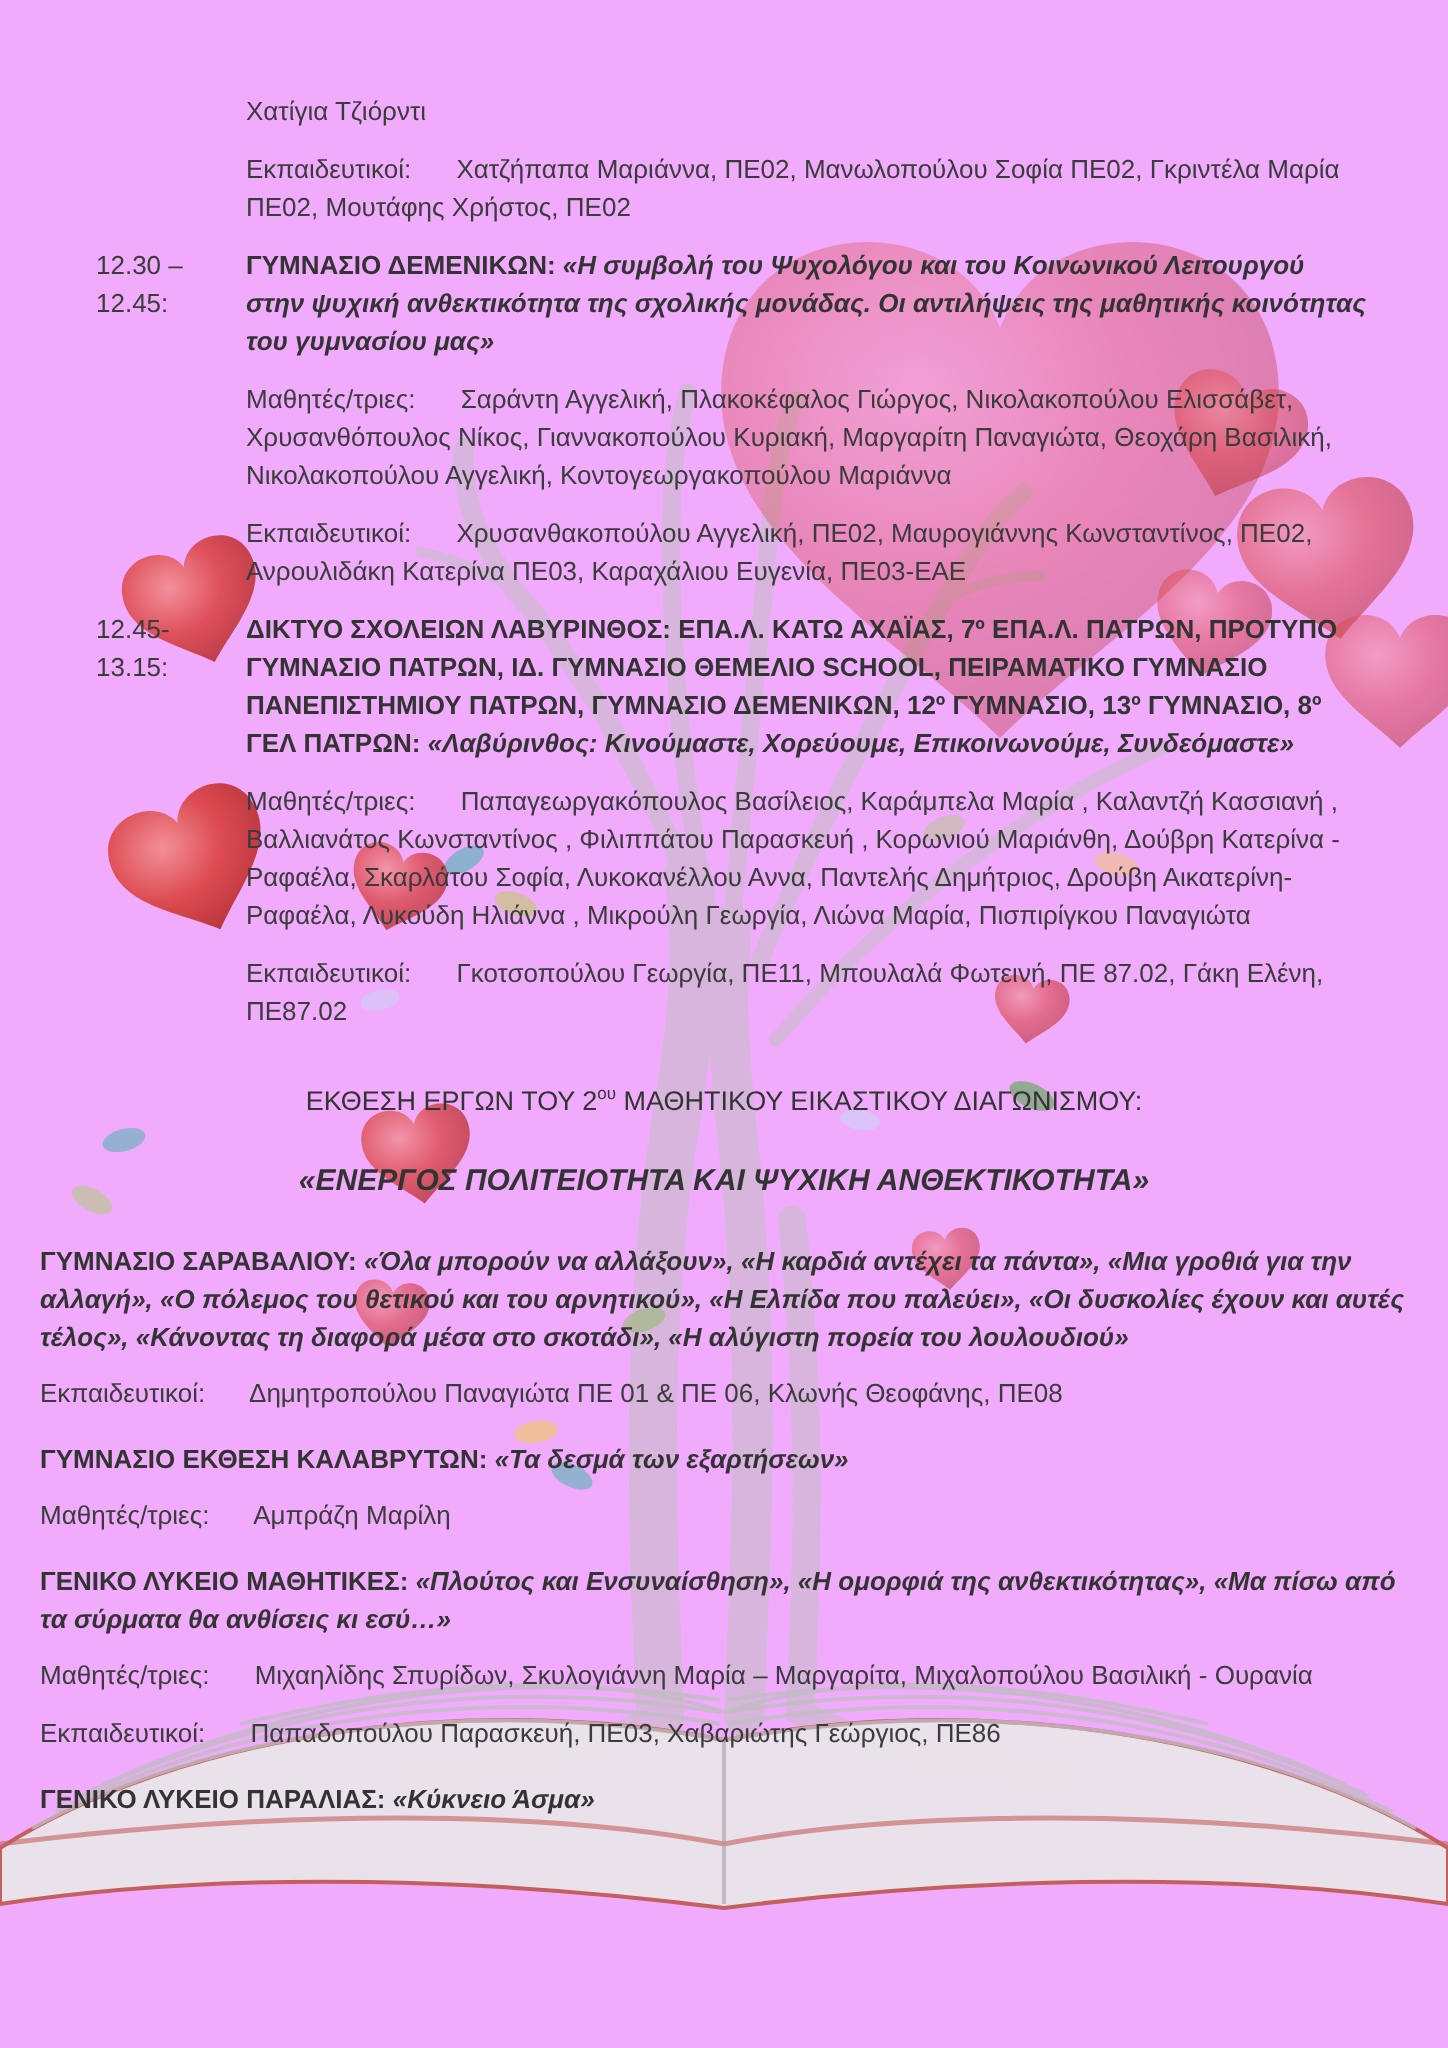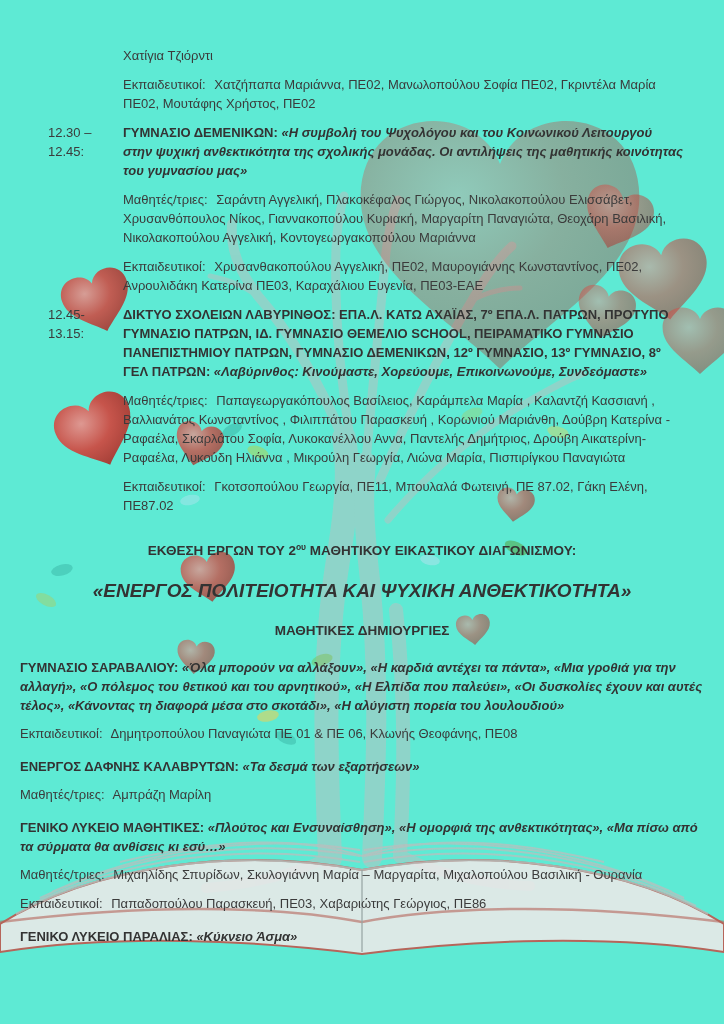--- a/index.html
+++ b/index.html
@@ -1,34 +1,34 @@
 <!DOCTYPE html>
 <html><head>
 <meta charset="utf-8">
 <style>
   html,body{margin:0;padding:0;background:#9a9a9a;}
   .page{
     position:relative;width:724px;height:1024px;margin:0 auto;
-    background:#5eead4;overflow:hidden;
+    background:#f0abfc;overflow:hidden;
     font-family:"Liberation Sans","DejaVu Sans",sans-serif;
     color:#3b3b3b;font-size:13px;line-height:19px;
   }
   .bg-art{position:absolute;top:0;left:0;z-index:0;}
   .content{position:relative;z-index:1;padding-top:46px;}
   .content p{margin:0 0 10px 0;}
   .intro{margin-left:123px;margin-right:36px;}
   .t-row{display:flex;}
   .t-time{flex:0 0 123px;padding-left:48px;box-sizing:border-box;}
   .t-body{flex:1 1 auto;padding-right:40px;}
   .school{font-weight:bold;color:#333;}
   .wtitle{font-weight:bold;font-style:italic;color:#333;}
-  .lbl{margin-right:5px;}
-  .h-main{font-weight:bold;text-align:center;font-size:13.5px;margin:16px 40px 21px;color:#333;}
+  .lbl{margin-right:19px;}
+  .h-main{font-weight:normal;text-align:center;font-size:13.5px;margin:16px 40px 21px;color:#333;}
   .h-main sup{font-size:8.5px;line-height:0;}
-  .h-sub{font-weight:bold;font-style:italic;text-align:center;font-size:19px;margin:0 40px 21px;color:#333;}
+  .h-sub{font-weight:bold;font-style:italic;text-align:center;font-size:15px;margin:0 40px 21px;color:#333;}
   .h-sub2{font-weight:bold;text-align:center;font-size:13.5px;margin:0 40px 18px;color:#333;}
   .entry{margin:14px 16px 0 20px;}
   .entry:first-of-type{margin-top:0;}
   .entry p{margin:0 0 10px 0;}
   .entry .school-line{margin-bottom:9px;}
 </style>
 </head>
 <body>
 
 <div class="page">
@@ -129,29 +129,28 @@
       <div class="t-time">12.45- 13.15:</div>
       <div class="t-body">
         <p class="school-line"><span class="school">ΔΙΚΤΥΟ ΣΧΟΛΕΙΩΝ ΛΑΒΥΡΙΝΘΟΣ:  ΕΠΑ.Λ. ΚΑΤΩ ΑΧΑΪΑΣ, 7º ΕΠΑ.Λ. ΠΑΤΡΩΝ, ΠΡΟΤΥΠΟ ΓΥΜΝΑΣΙΟ ΠΑΤΡΩΝ, ΙΔ. ΓΥΜΝΑΣΙΟ ΘΕΜΕΛΙΟ SCHOOL, ΠΕΙΡΑΜΑΤΙΚΟ ΓΥΜΝΑΣΙΟ ΠΑΝΕΠΙΣΤΗΜΙΟΥ ΠΑΤΡΩΝ, ΓΥΜΝΑΣΙΟ ΔΕΜΕΝΙΚΩΝ, 12º ΓΥΜΝΑΣΙΟ, 13º ΓΥΜΝΑΣΙΟ, 8º ΓΕΛ ΠΑΤΡΩΝ:</span> <span class="wtitle">«Λαβύρινθος: Κινούμαστε, Χορεύουμε, Επικοινωνούμε, Συνδεόμαστε»</span></p>
         <p><span class="lbl">Μαθητές/τριες:</span> <span>Παπαγεωργακόπουλος Βασίλειος, Καράμπελα Μαρία , Καλαντζή Κασσιανή , Βαλλιανάτος Κωνσταντίνος , Φιλιππάτου Παρασκευή , Κορωνιού Μαριάνθη, Δούβρη Κατερίνα - Ραφαέλα, Σκαρλάτου Σοφία, Λυκοκανέλλου Αννα, Παντελής Δημήτριος, Δρούβη Αικατερίνη-Ραφαέλα, Λυκούδη Ηλιάννα , Μικρούλη Γεωργία, Λιώνα Μαρία, Πισπιρίγκου Παναγιώτα</span></p>
         <p><span class="lbl">Εκπαιδευτικοί:</span> <span>Γκοτσοπούλου Γεωργία, ΠΕ11, Μπουλαλά Φωτεινή, ΠΕ 87.02, Γάκη Ελένη, ΠΕ87.02</span></p>
       </div>
     </div>
 
     <div class="h-main"><span>ΕΚΘΕΣΗ ΕΡΓΩΝ ΤΟΥ 2</span><sup>ου</sup><span> ΜΑΘΗΤΙΚΟΥ ΕΙΚΑΣΤΙΚΟΥ ΔΙΑΓΩΝΙΣΜΟΥ:</span></div>
     <div class="h-sub">«ΕΝΕΡΓΟΣ ΠΟΛΙΤΕΙΟΤΗΤΑ ΚΑΙ ΨΥΧΙΚΗ ΑΝΘΕΚΤΙΚΟΤΗΤΑ»</div>
-    <div class="h-sub2">ΜΑΘΗΤΙΚΕΣ ΔΗΜΙΟΥΡΓΙΕΣ</div>
 
     <div class="entry">
       <p class="school-line"><span class="school">ΓΥΜΝΑΣΙΟ ΣΑΡΑΒΑΛΙΟΥ:</span> <span class="wtitle">«Όλα μπορούν να αλλάξουν», «Η καρδιά αντέχει τα πάντα», «Μια γροθιά για την αλλαγή», «Ο πόλεμος του θετικού και του αρνητικού», «Η Ελπίδα που παλεύει», «Οι δυσκολίες έχουν και αυτές τέλος», «Κάνοντας τη διαφορά μέσα στο σκοτάδι», «Η αλύγιστη πορεία του λουλουδιού»</span></p>
       <p><span class="lbl">Εκπαιδευτικοί:</span> <span>Δημητροπούλου Παναγιώτα ΠΕ 01 &amp; ΠΕ 06, Κλωνής Θεοφάνης, ΠΕ08</span></p>
     </div>
 
     <div class="entry">
-      <p class="school-line"><span class="school">ΕΝΕΡΓΟΣ ΔΑΦΝΗΣ ΚΑΛΑΒΡΥΤΩΝ:</span> <span class="wtitle">«Τα δεσμά των εξαρτήσεων»</span></p>
+      <p class="school-line"><span class="school">ΓΥΜΝΑΣΙΟ ΕΚΘΕΣΗ ΚΑΛΑΒΡΥΤΩΝ:</span> <span class="wtitle">«Τα δεσμά των εξαρτήσεων»</span></p>
       <p><span class="lbl">Μαθητές/τριες:</span> <span>Αμπράζη Μαρίλη</span></p>
     </div>
 
     <div class="entry">
       <p class="school-line"><span class="school">ΓΕΝΙΚΟ ΛΥΚΕΙΟ ΜΑΘΗΤΙΚΕΣ:</span> <span class="wtitle">«Πλούτος και Ενσυναίσθηση», «Η ομορφιά της ανθεκτικότητας», «Μα πίσω από τα σύρματα θα ανθίσεις κι εσύ…»</span></p>
       <p><span class="lbl">Μαθητές/τριες:</span> <span>Μιχαηλίδης Σπυρίδων, Σκυλογιάννη Μαρία – Μαργαρίτα, Μιχαλοπούλου Βασιλική - Ουρανία</span></p>
       <p><span class="lbl">Εκπαιδευτικοί:</span> <span>Παπαδοπούλου Παρασκευή, ΠΕ03, Χαβαριώτης Γεώργιος, ΠΕ86</span></p>
     </div>
 
     <div class="entry">

